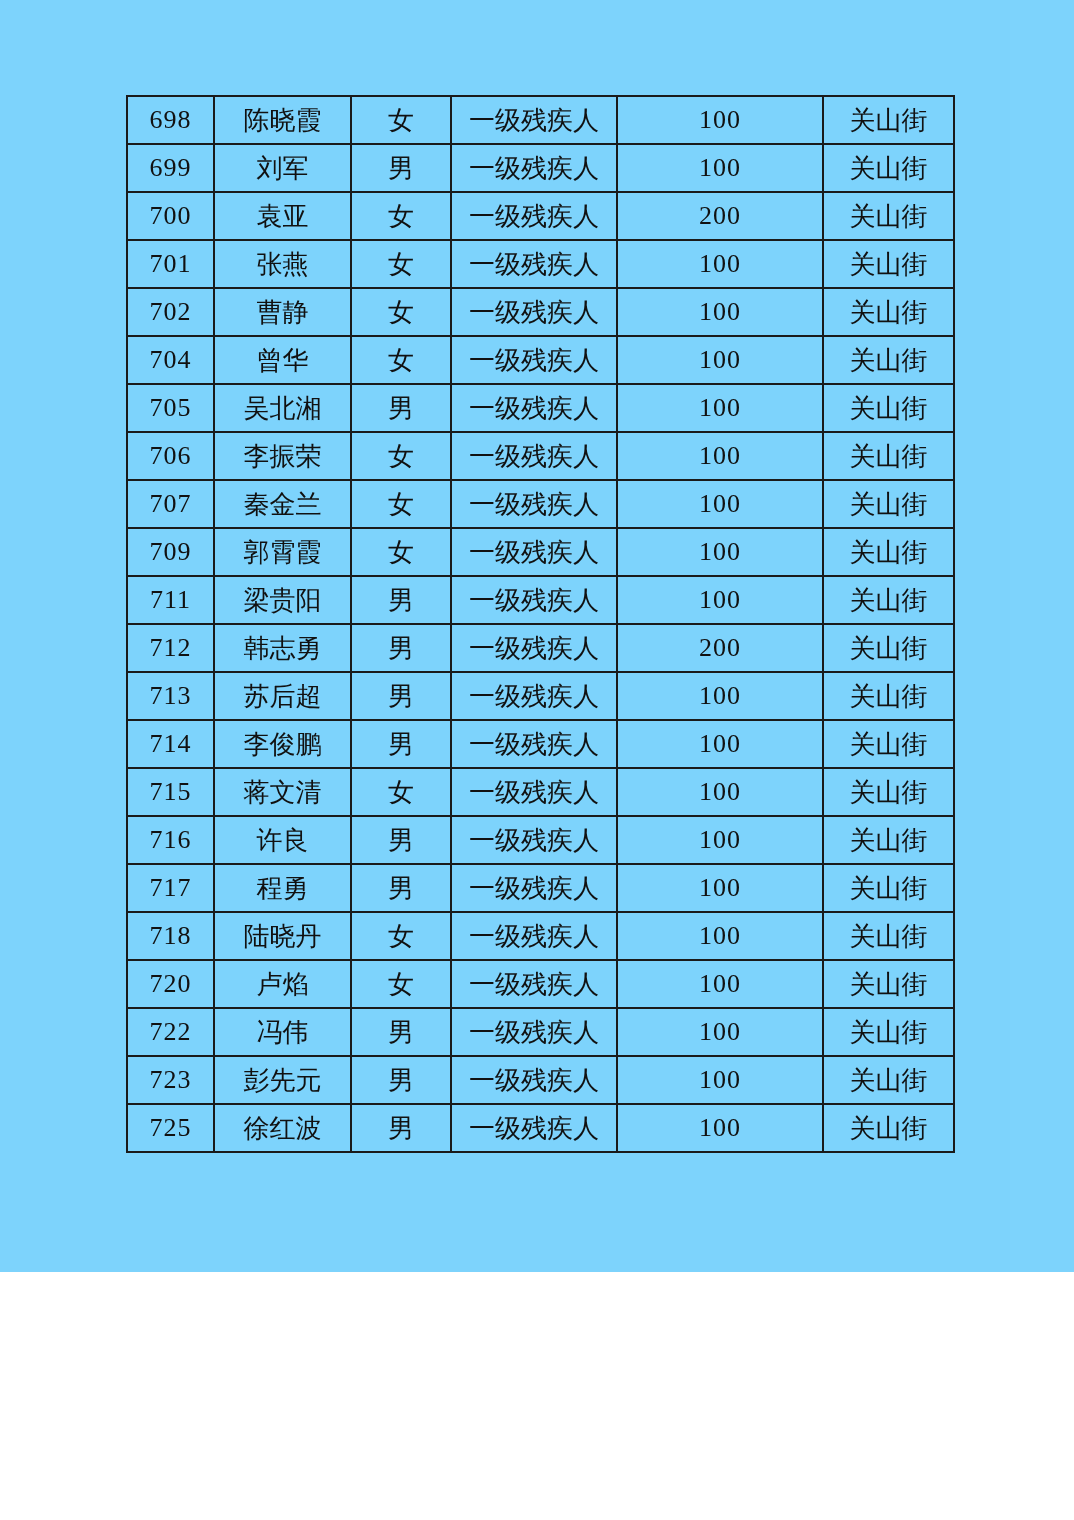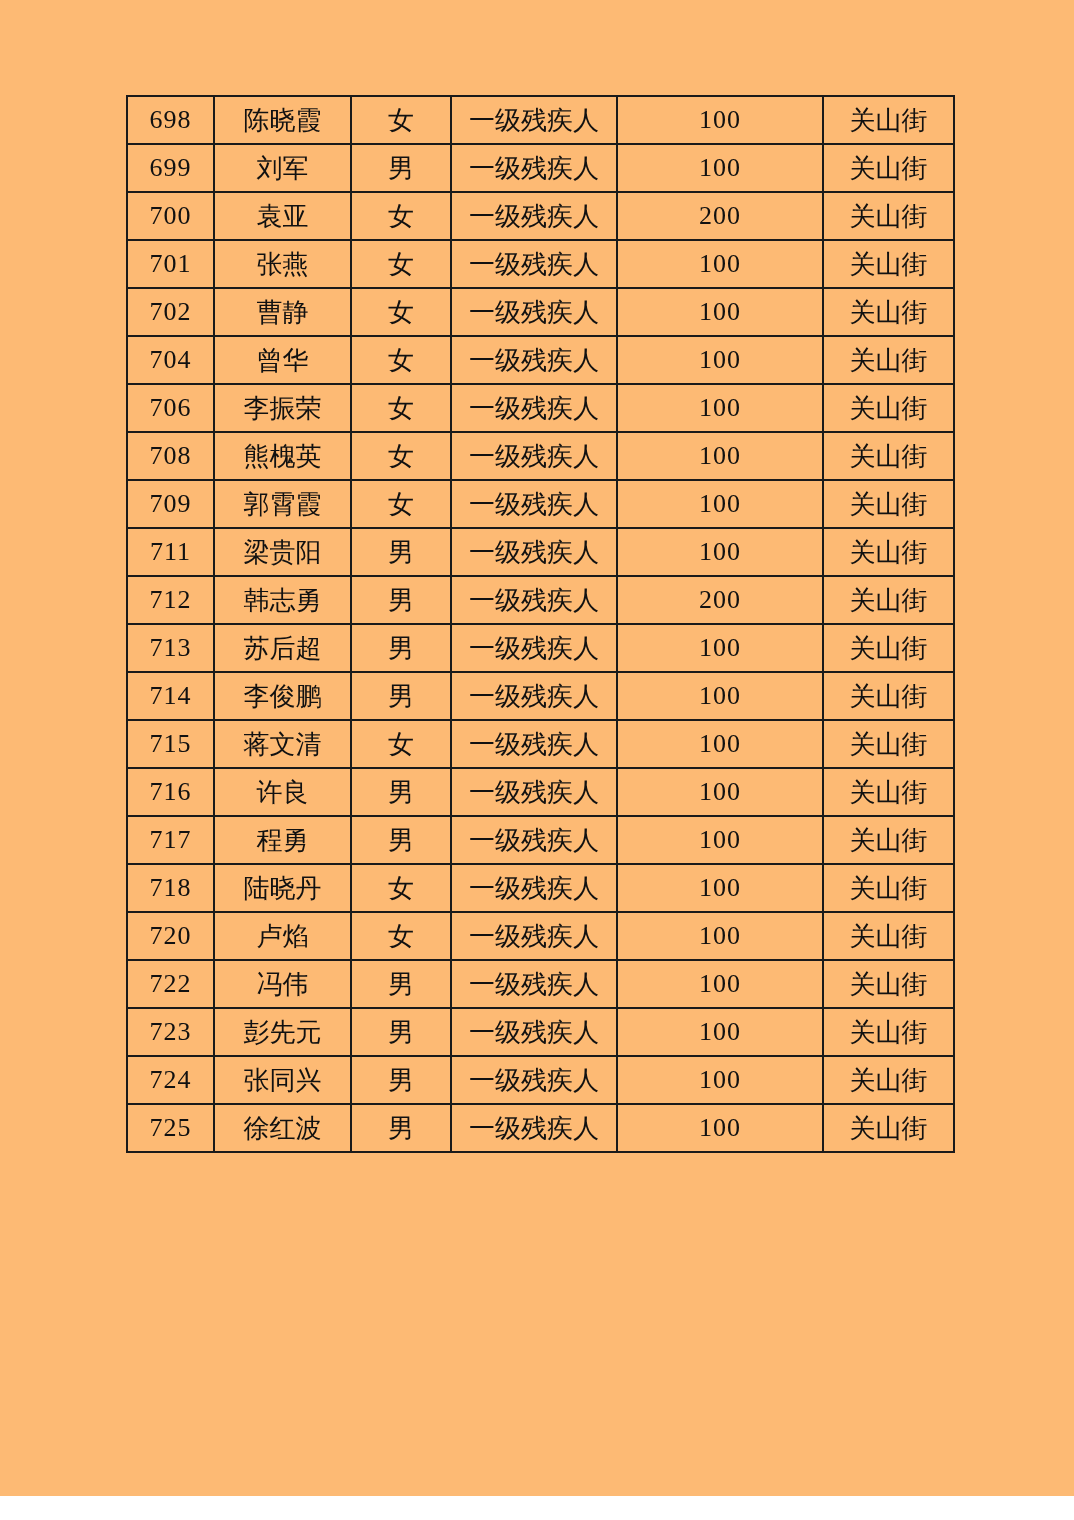--- a/index.html
+++ b/index.html
@@ -3,22 +3,22 @@
 <meta charset="utf-8">
 <style>
   html, body {
     margin: 0;
     padding: 0;
     background: #ffffff;
   }
   .page {
     position: relative;
     width: 1074px;
-    height: 1496px;
-    background: #fdba74;
+    height: 1272px;
+    background: #7dd3fc;
     overflow: hidden;
     font-family: "Liberation Serif", "DejaVu Serif", serif;
   }
   table.subsidy-table {
     position: absolute;
     left: 126px;
     top: 95px;
     width: 827px;
     border-collapse: collapse;
     table-layout: fixed;
@@ -96,30 +96,38 @@
         </tr>
         <tr>
           <td class="cell-serial">704</td>
           <td class="cell-name">曾华</td>
           <td class="cell-gender">女</td>
           <td class="cell-category">一级残疾人</td>
           <td class="cell-amount">100</td>
           <td class="cell-street">关山街</td>
         </tr>
         <tr>
+          <td class="cell-serial">705</td>
+          <td class="cell-name">吴北湘</td>
+          <td class="cell-gender">男</td>
+          <td class="cell-category">一级残疾人</td>
+          <td class="cell-amount">100</td>
+          <td class="cell-street">关山街</td>
+        </tr>
+        <tr>
           <td class="cell-serial">706</td>
           <td class="cell-name">李振荣</td>
           <td class="cell-gender">女</td>
           <td class="cell-category">一级残疾人</td>
           <td class="cell-amount">100</td>
           <td class="cell-street">关山街</td>
         </tr>
         <tr>
-          <td class="cell-serial">708</td>
-          <td class="cell-name">熊槐英</td>
+          <td class="cell-serial">707</td>
+          <td class="cell-name">秦金兰</td>
           <td class="cell-gender">女</td>
           <td class="cell-category">一级残疾人</td>
           <td class="cell-amount">100</td>
           <td class="cell-street">关山街</td>
         </tr>
         <tr>
           <td class="cell-serial">709</td>
           <td class="cell-name">郭霄霞</td>
           <td class="cell-gender">女</td>
           <td class="cell-category">一级残疾人</td>
@@ -202,28 +210,20 @@
           <td class="cell-serial">722</td>
           <td class="cell-name">冯伟</td>
           <td class="cell-gender">男</td>
           <td class="cell-category">一级残疾人</td>
           <td class="cell-amount">100</td>
           <td class="cell-street">关山街</td>
         </tr>
         <tr>
           <td class="cell-serial">723</td>
           <td class="cell-name">彭先元</td>
-          <td class="cell-gender">男</td>
-          <td class="cell-category">一级残疾人</td>
-          <td class="cell-amount">100</td>
-          <td class="cell-street">关山街</td>
-        </tr>
-        <tr>
-          <td class="cell-serial">724</td>
-          <td class="cell-name">张同兴</td>
           <td class="cell-gender">男</td>
           <td class="cell-category">一级残疾人</td>
           <td class="cell-amount">100</td>
           <td class="cell-street">关山街</td>
         </tr>
         <tr>
           <td class="cell-serial">725</td>
           <td class="cell-name">徐红波</td>
           <td class="cell-gender">男</td>
           <td class="cell-category">一级残疾人</td>

